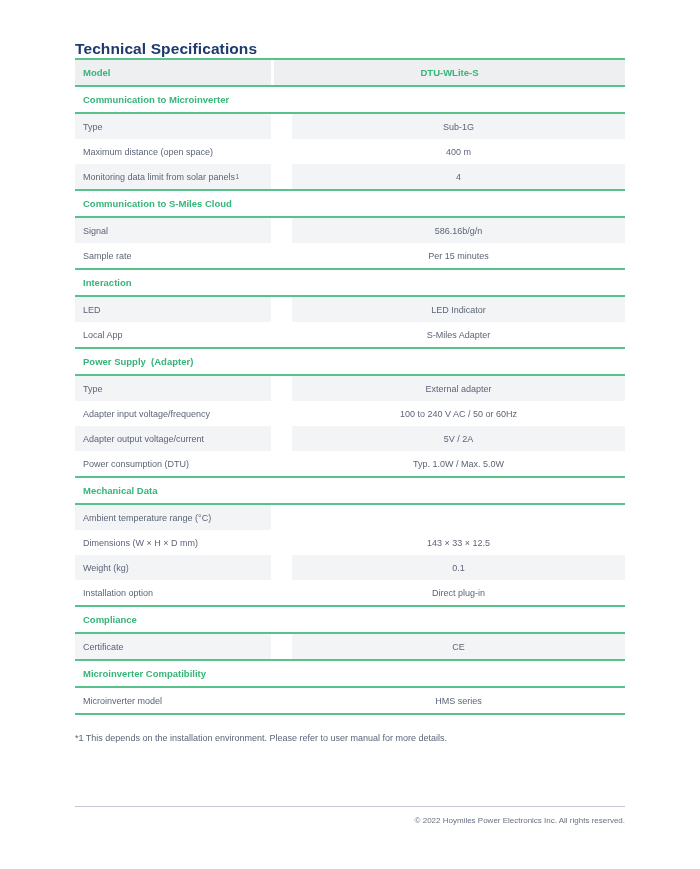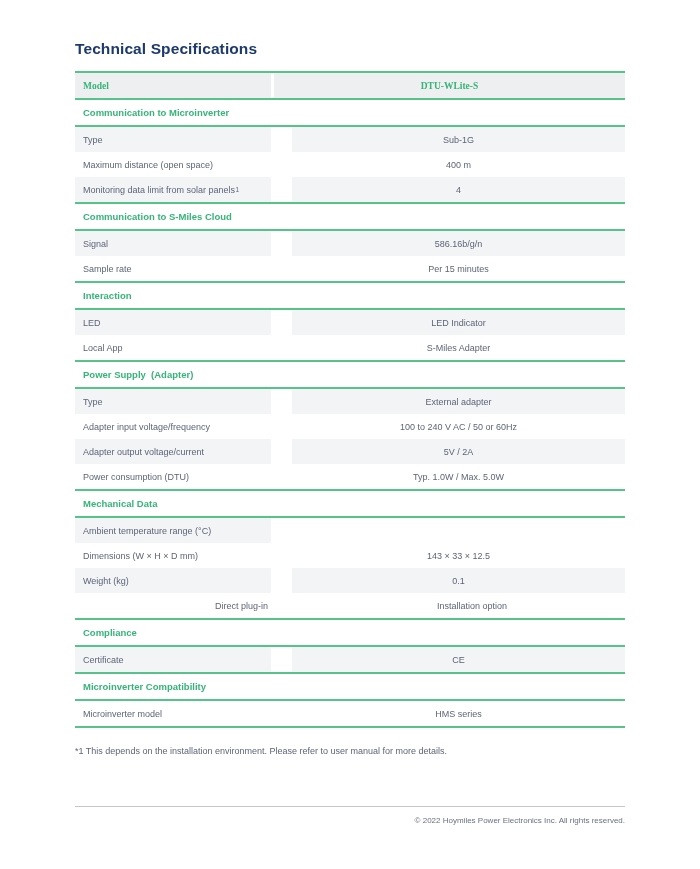--- a/index.html
+++ b/index.html
@@ -24,41 +24,39 @@
     background:#ffffff;
     overflow:hidden;
   }
   .content{
     padding:40px 75px 0 75px;
   }
   .page-title{
     font-size:15.5px;
     font-weight:bold;
     color:var(--title-navy);
-    margin-bottom:13px;
     letter-spacing:0.1px;
   }
   .spec-table{
     width:100%;
     border-bottom:2px solid var(--line-green);
   }
   .model-row{
     display:flex;
     gap:3px;
     height:25px;
     border-top:2px solid var(--line-green);
   }
   .model-row .cell{
     background:var(--model-row-shade);
     display:flex;
     align-items:center;
     font-size:9.5px;
     font-weight:bold;
     color:var(--accent-green);
-    font-family:Liberation Serif, serif;
   }
   .model-row .label{flex:0 0 188px; padding-left:8px;}
   .model-row .value{flex:1; justify-content:center;}
   .section-header{
     height:25px;
     display:flex;
     align-items:center;
     padding-left:8px;
     font-size:9.5px;
     font-weight:bold;
@@ -175,22 +173,22 @@
           </div>
           <div class="spec-row">
             <div class="cell label">Dimensions (W × H × D mm)</div>
             <div class="cell value">143 × 33 × 12.5</div>
           </div>
           <div class="spec-row shaded">
             <div class="cell label">Weight (kg)</div>
             <div class="cell value">0.1</div>
           </div>
           <div class="spec-row">
+            <div class="cell label">Installation option</div>
             <div class="cell value">Direct plug-in</div>
-            <div class="cell label">Installation option</div>
           </div>
           <div class="section-header">Compliance</div>
           <div class="spec-row shaded">
             <div class="cell label">Certificate</div>
             <div class="cell value">CE</div>
           </div>
           <div class="section-header">Microinverter Compatibility</div>
           <div class="spec-row">
             <div class="cell label">Microinverter model</div>
             <div class="cell value">HMS series</div>

